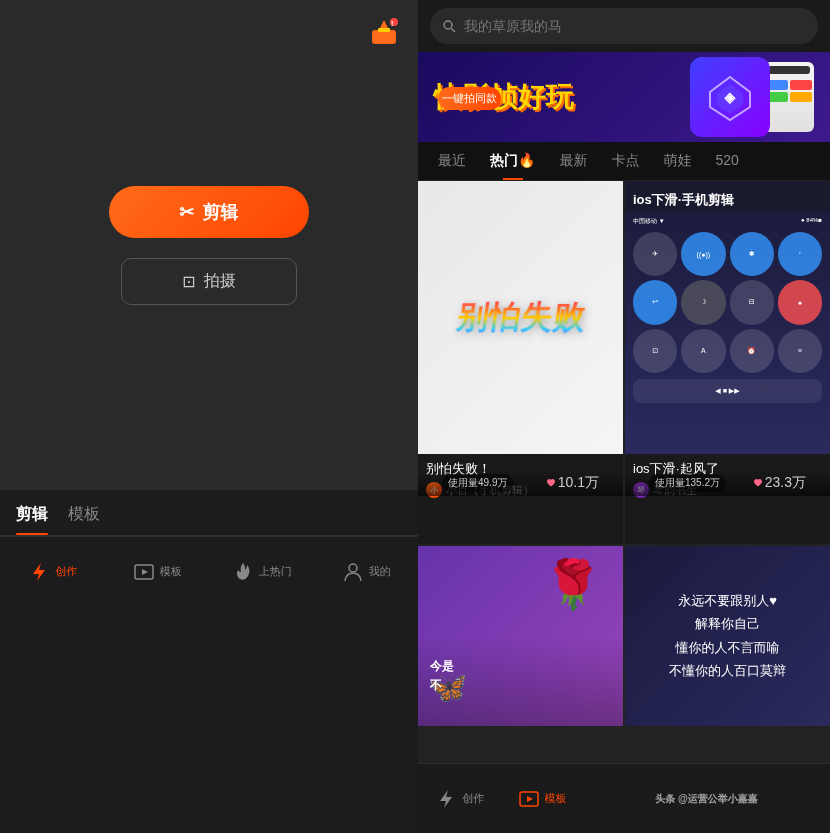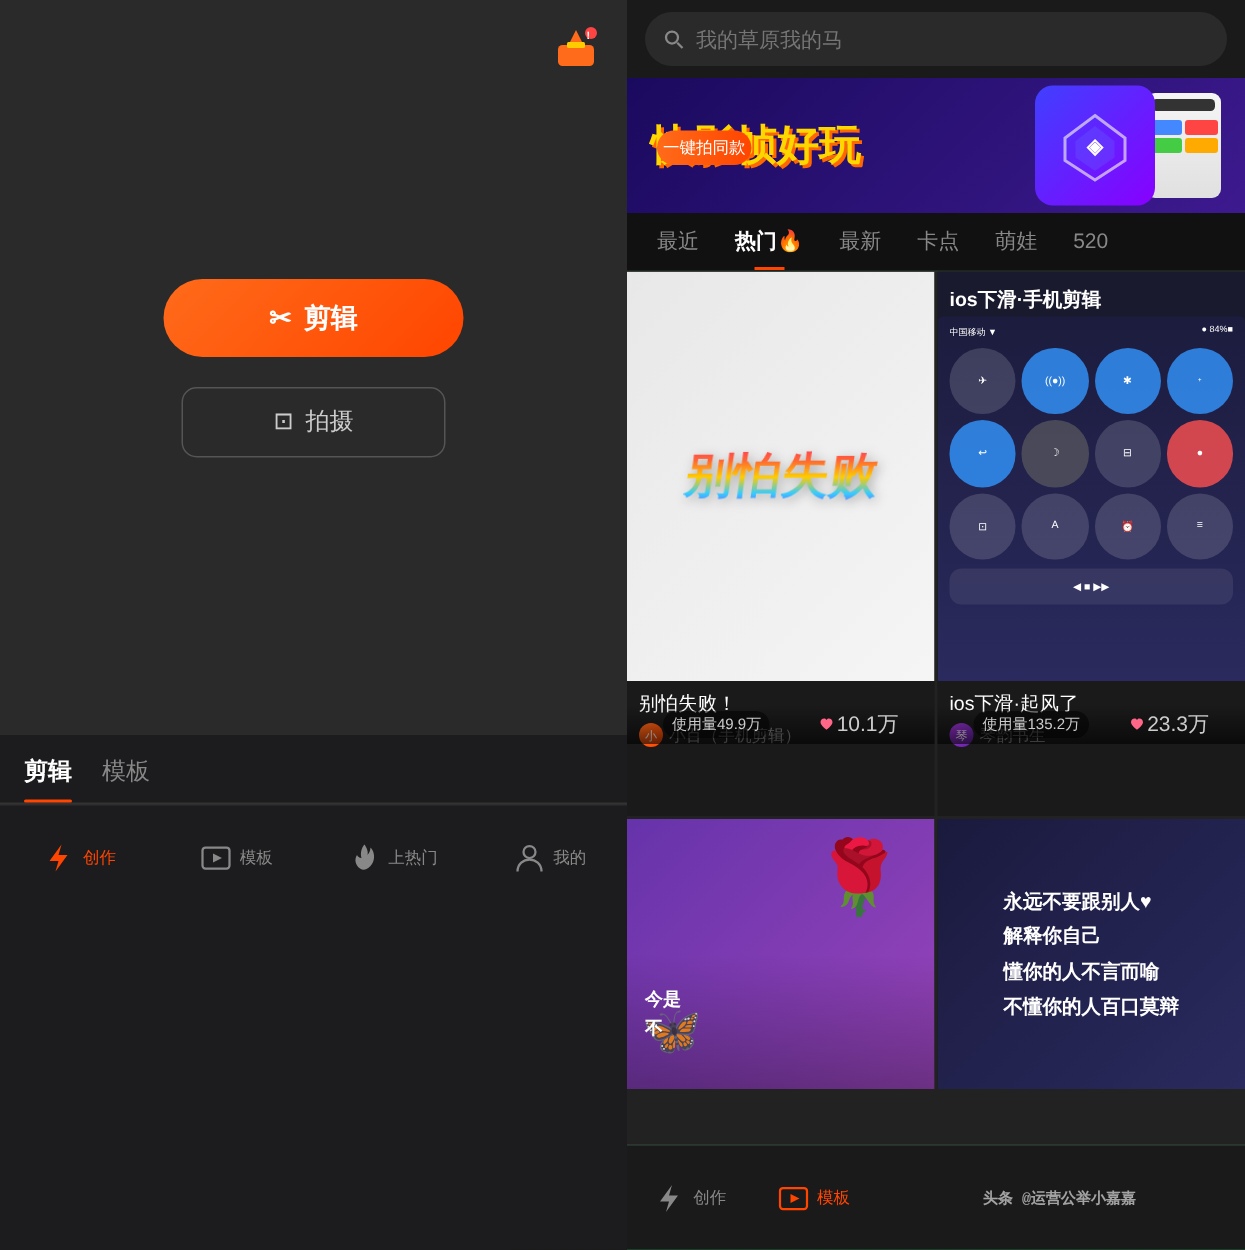--- a/index.html
+++ b/index.html
@@ -144,21 +144,21 @@
       height: 24px;
       display: flex;
       align-items: center;
       justify-content: center;
     }
 
     
     .right-panel {
       width: 412px;
       height: 833px;
-      background: #22c55e;
+      background: #fde047;
       display: flex;
       flex-direction: column;
       overflow: hidden;
     }
 
     .search-bar {
       height: 52px;
       background: #1a1a1a;
       display: flex;
       align-items: center;
@@ -454,22 +454,23 @@
       flex-direction: column;
       align-items: center;
       justify-content: center;
       padding: 12px;
       overflow: hidden;
     }
 
     .card-4-text {
       color: white;
       font-size: 13px;
+      text-align: center;
       line-height: 1.8;
-      font-weight: 700;
+      font-weight: 400;
     }
 
     .right-bottom-nav {
       height: 70px;
       background: #1a1a1a;
       display: flex;
       border-top: 1px solid #2e2e2e;
       flex-shrink: 0;
     }
 
@@ -706,17 +707,17 @@
     <div class="nav-item active">
       <div class="nav-icon">
         <svg width="22" height="22" viewBox="0 0 22 22">
           <rect x="2" y="4" width="18" height="14" rx="2" fill="none" stroke="#ff4500" stroke-width="1.5"></rect>
           <polygon points="9,8 15,11 9,14" fill="#ff4500"></polygon>
         </svg>
       </div>
       <span class="nav-label" style="color:#ff4500;">模板</span>
     </div>
     <div style="flex:3;display:flex;align-items:center;justify-content:center;">
-      <span style="color:rgba(255,255,255,0.6);font-size:10px;font-weight:600;font-family:Liberation Mono, monospace;">头条 @运营公举小嘉嘉</span>
+      <span style="color:rgba(255,255,255,0.6);font-size:10px;font-weight:600;">头条 @运营公举小嘉嘉</span>
     </div>
   </div>
 
 </div>
 
 </body></html>

